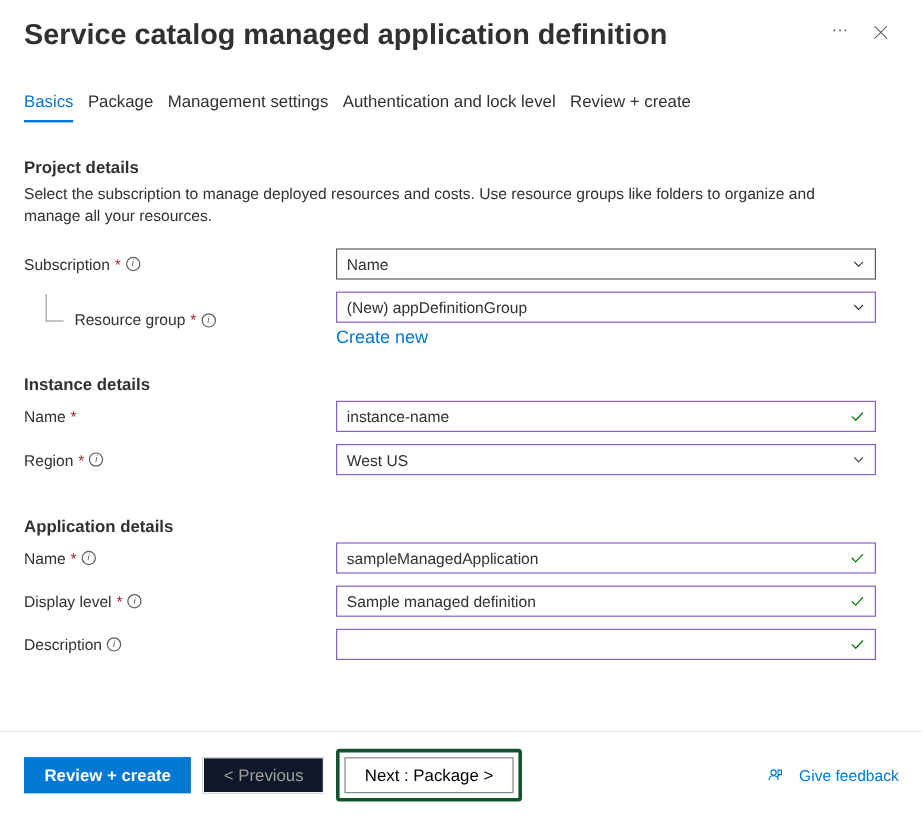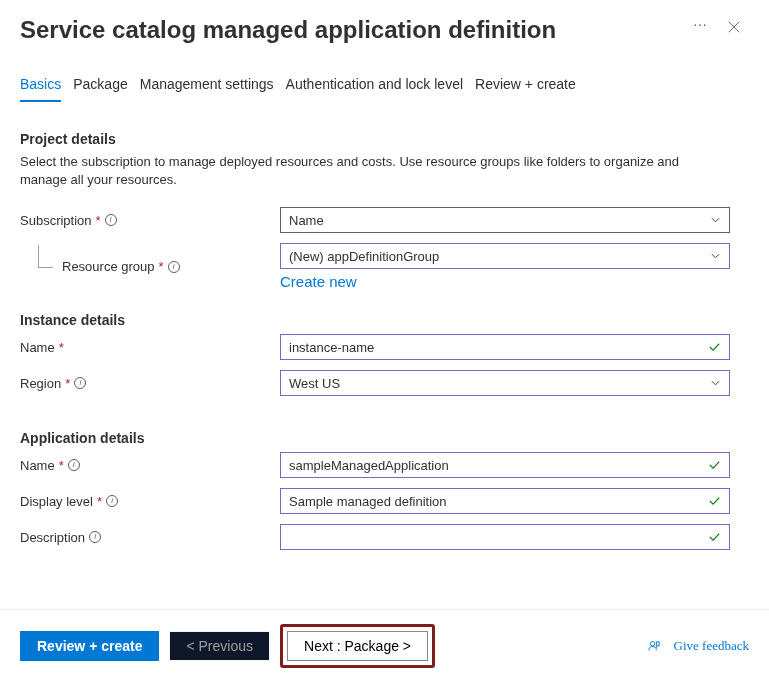--- a/index.html
+++ b/index.html
@@ -138,34 +138,33 @@
     color: #fff;
     font-weight: 600;
   }
   .btn.disabled {
     background: #0f172a;
     color: #a19f9d;
     border-color: #f3f2f1;
     cursor: default;
   }
   .highlight-box {
-    border: 3px solid #7f1d1d;
+    border: 3px solid #14532d;
     border-radius: 3px;
     padding: 4px;
     display: inline-flex;
   }
   .feedback {
     margin-left: auto;
     color: #0078d4;
     display: flex;
     align-items: center;
     gap: 12px;
     cursor: pointer;
     font-size: 13px;
-    font-family: Liberation Serif, serif;
   }
   .feedback svg { width: 15px; height: 15px; }
 </style>
 </head>
 <body>
 
 <div class="header">
   <div class="page-title">Service catalog managed application definition</div>
   <div class="ellipsis">···</div>
   <div class="close-btn">

